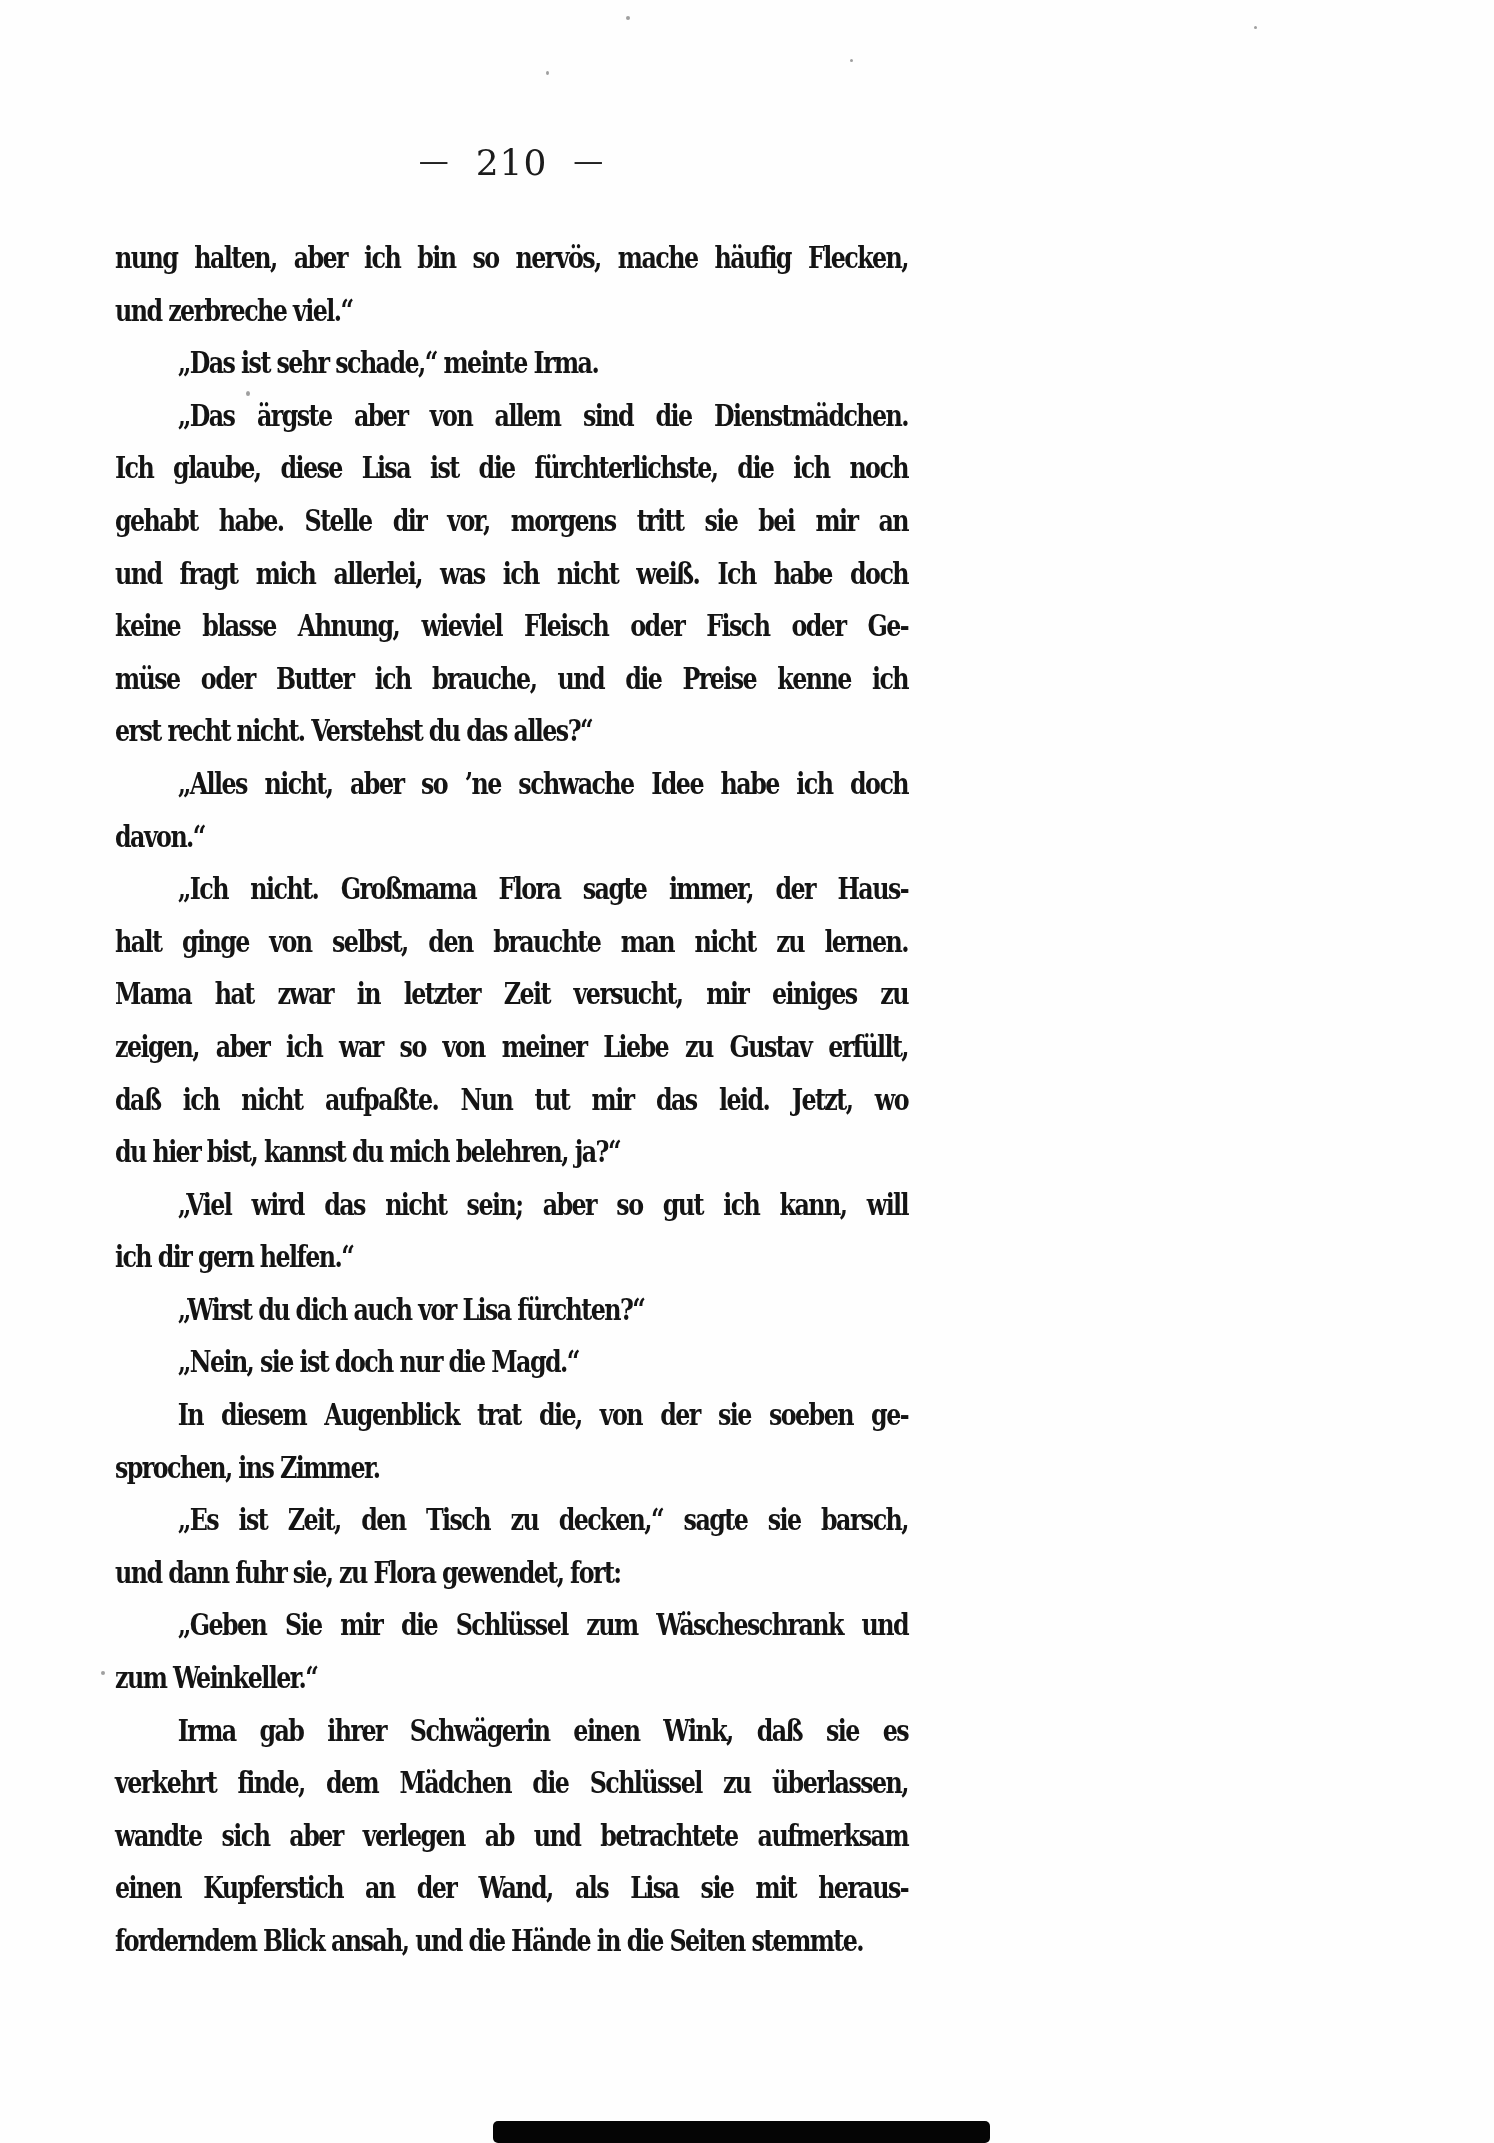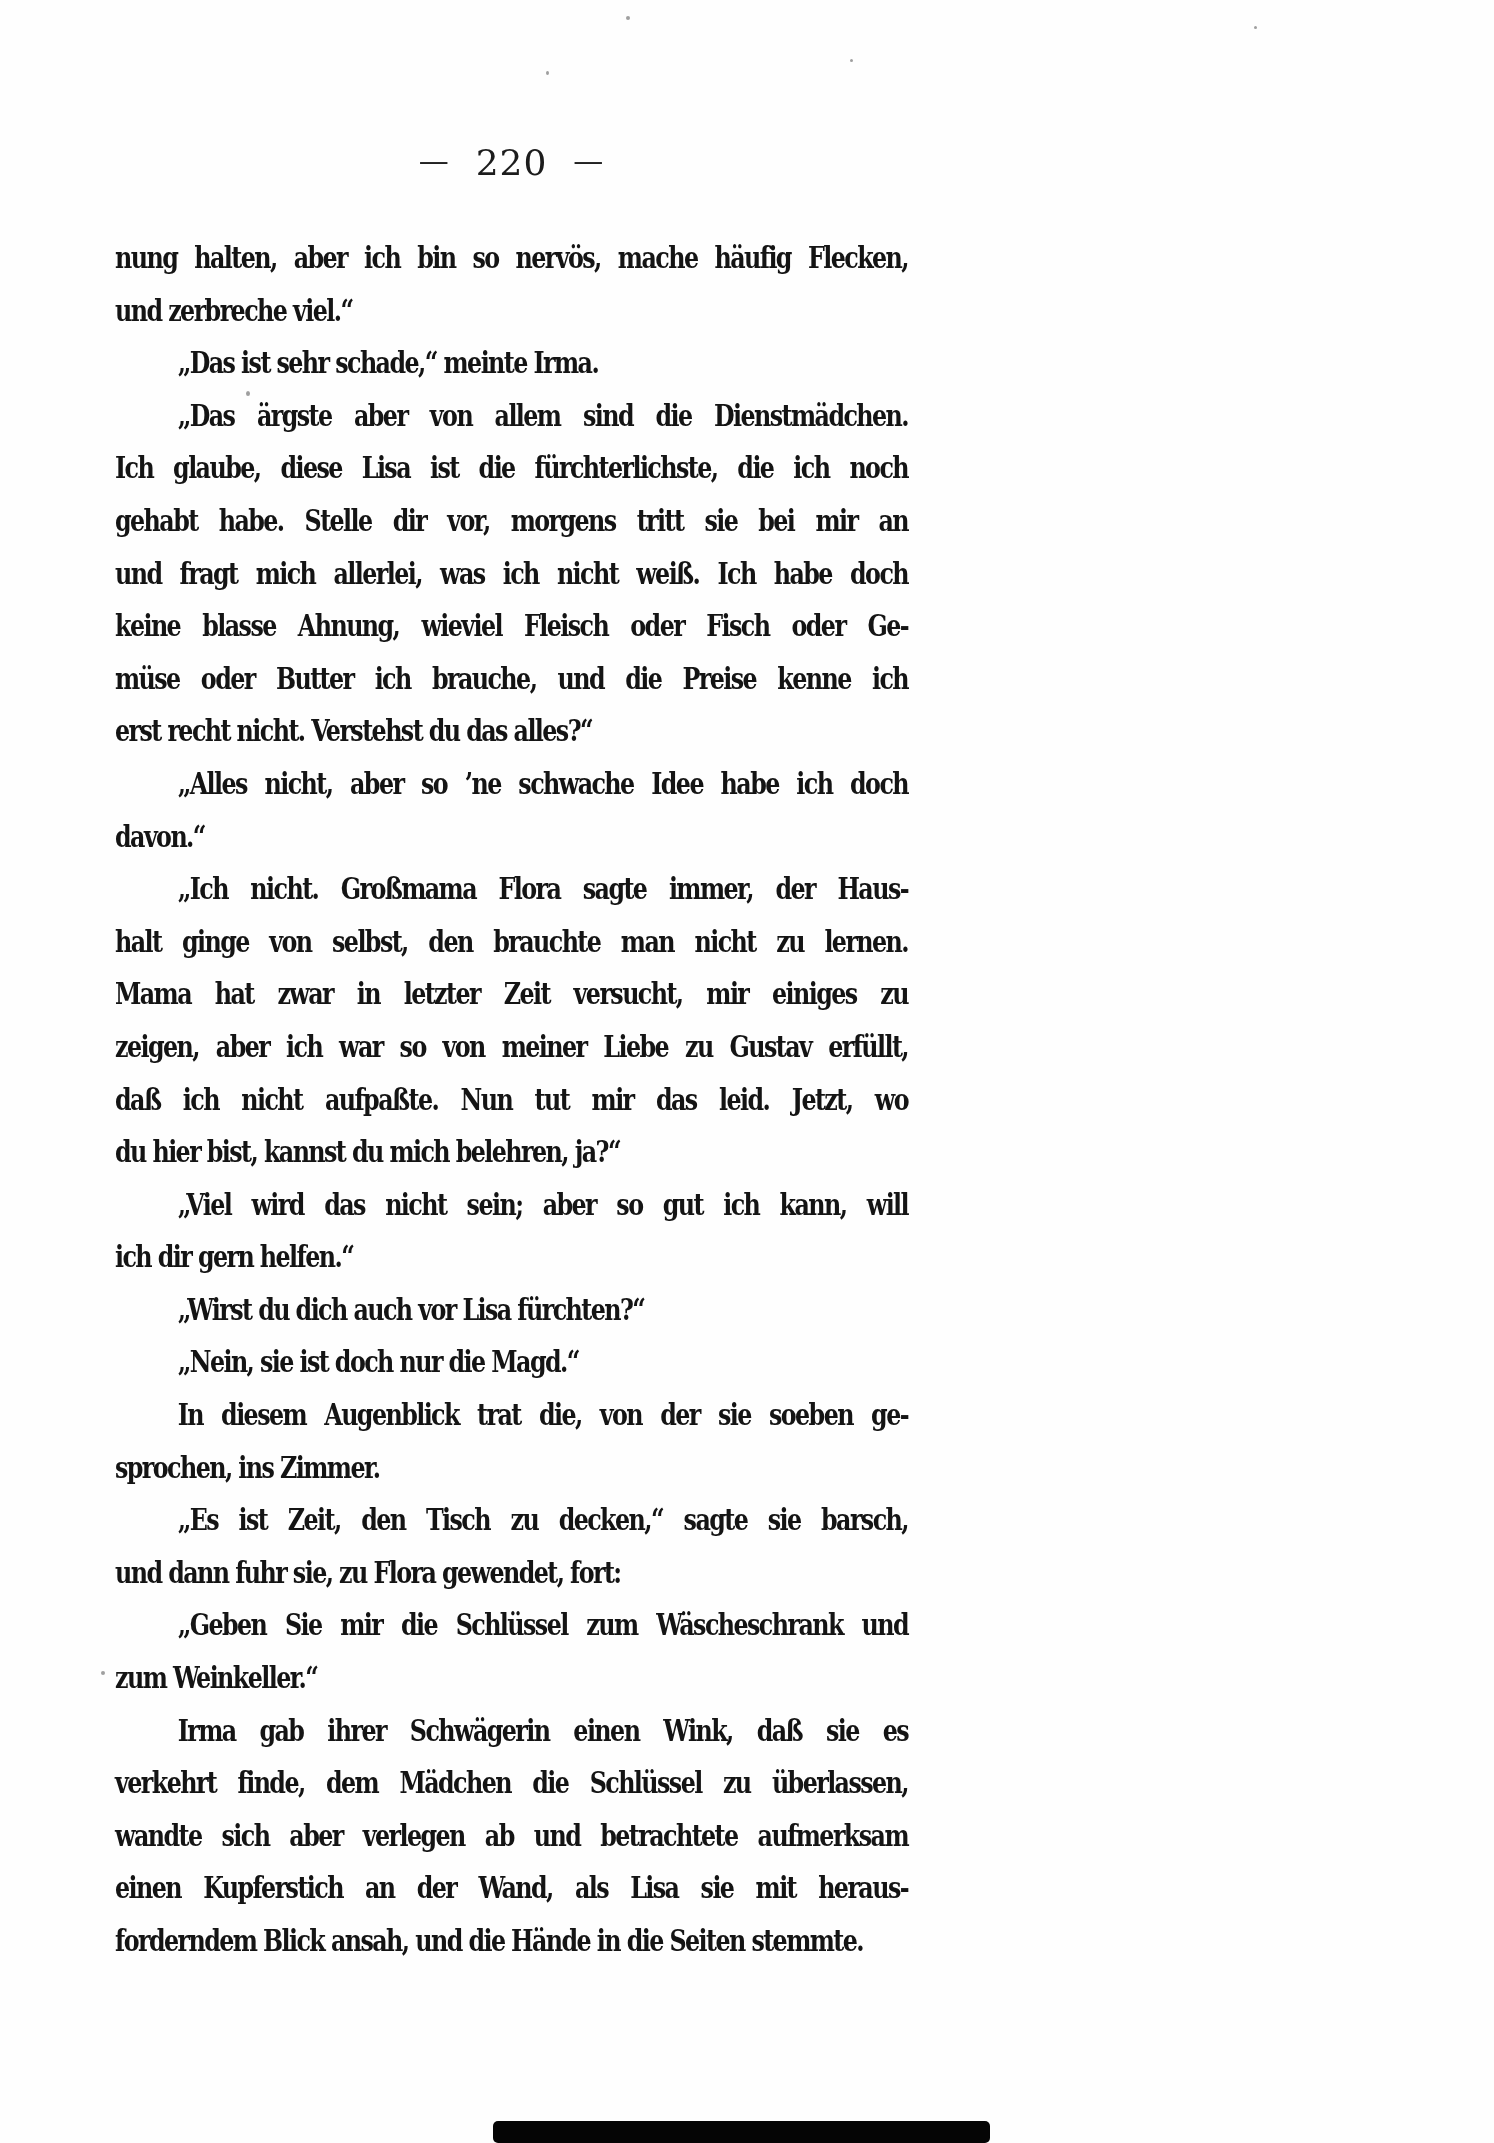--- a/index.html
+++ b/index.html
@@ -66,21 +66,21 @@
     background: #050505;
     border-radius: 5px;
   }
 </style>
 </head>
 <body>
 
 <div class="page">
 
   <div class="running-head">
-    <span class="rule">—</span><span>220</span><span class="rule">—</span>
+    <span class="rule">—</span><span>210</span><span class="rule">—</span>
   </div>
 
   <div class="text-block">
     <div class="line j">nung halten, aber ich bin so nervös, mache häufig Flecken,</div>
     <div class="line">und zerbreche viel.“</div>
     <div class="line i">„Das ist sehr schade,“ meinte Irma.</div>
     <div class="line i j">„Das ärgste aber von allem sind die Dienstmädchen.</div>
     <div class="line j">Ich glaube, diese Lisa ist die fürchterlichste, die ich noch</div>
     <div class="line j">gehabt habe.  Stelle dir vor, morgens tritt sie bei mir an</div>
     <div class="line j">und fragt mich allerlei, was ich nicht weiß.  Ich habe doch</div>

